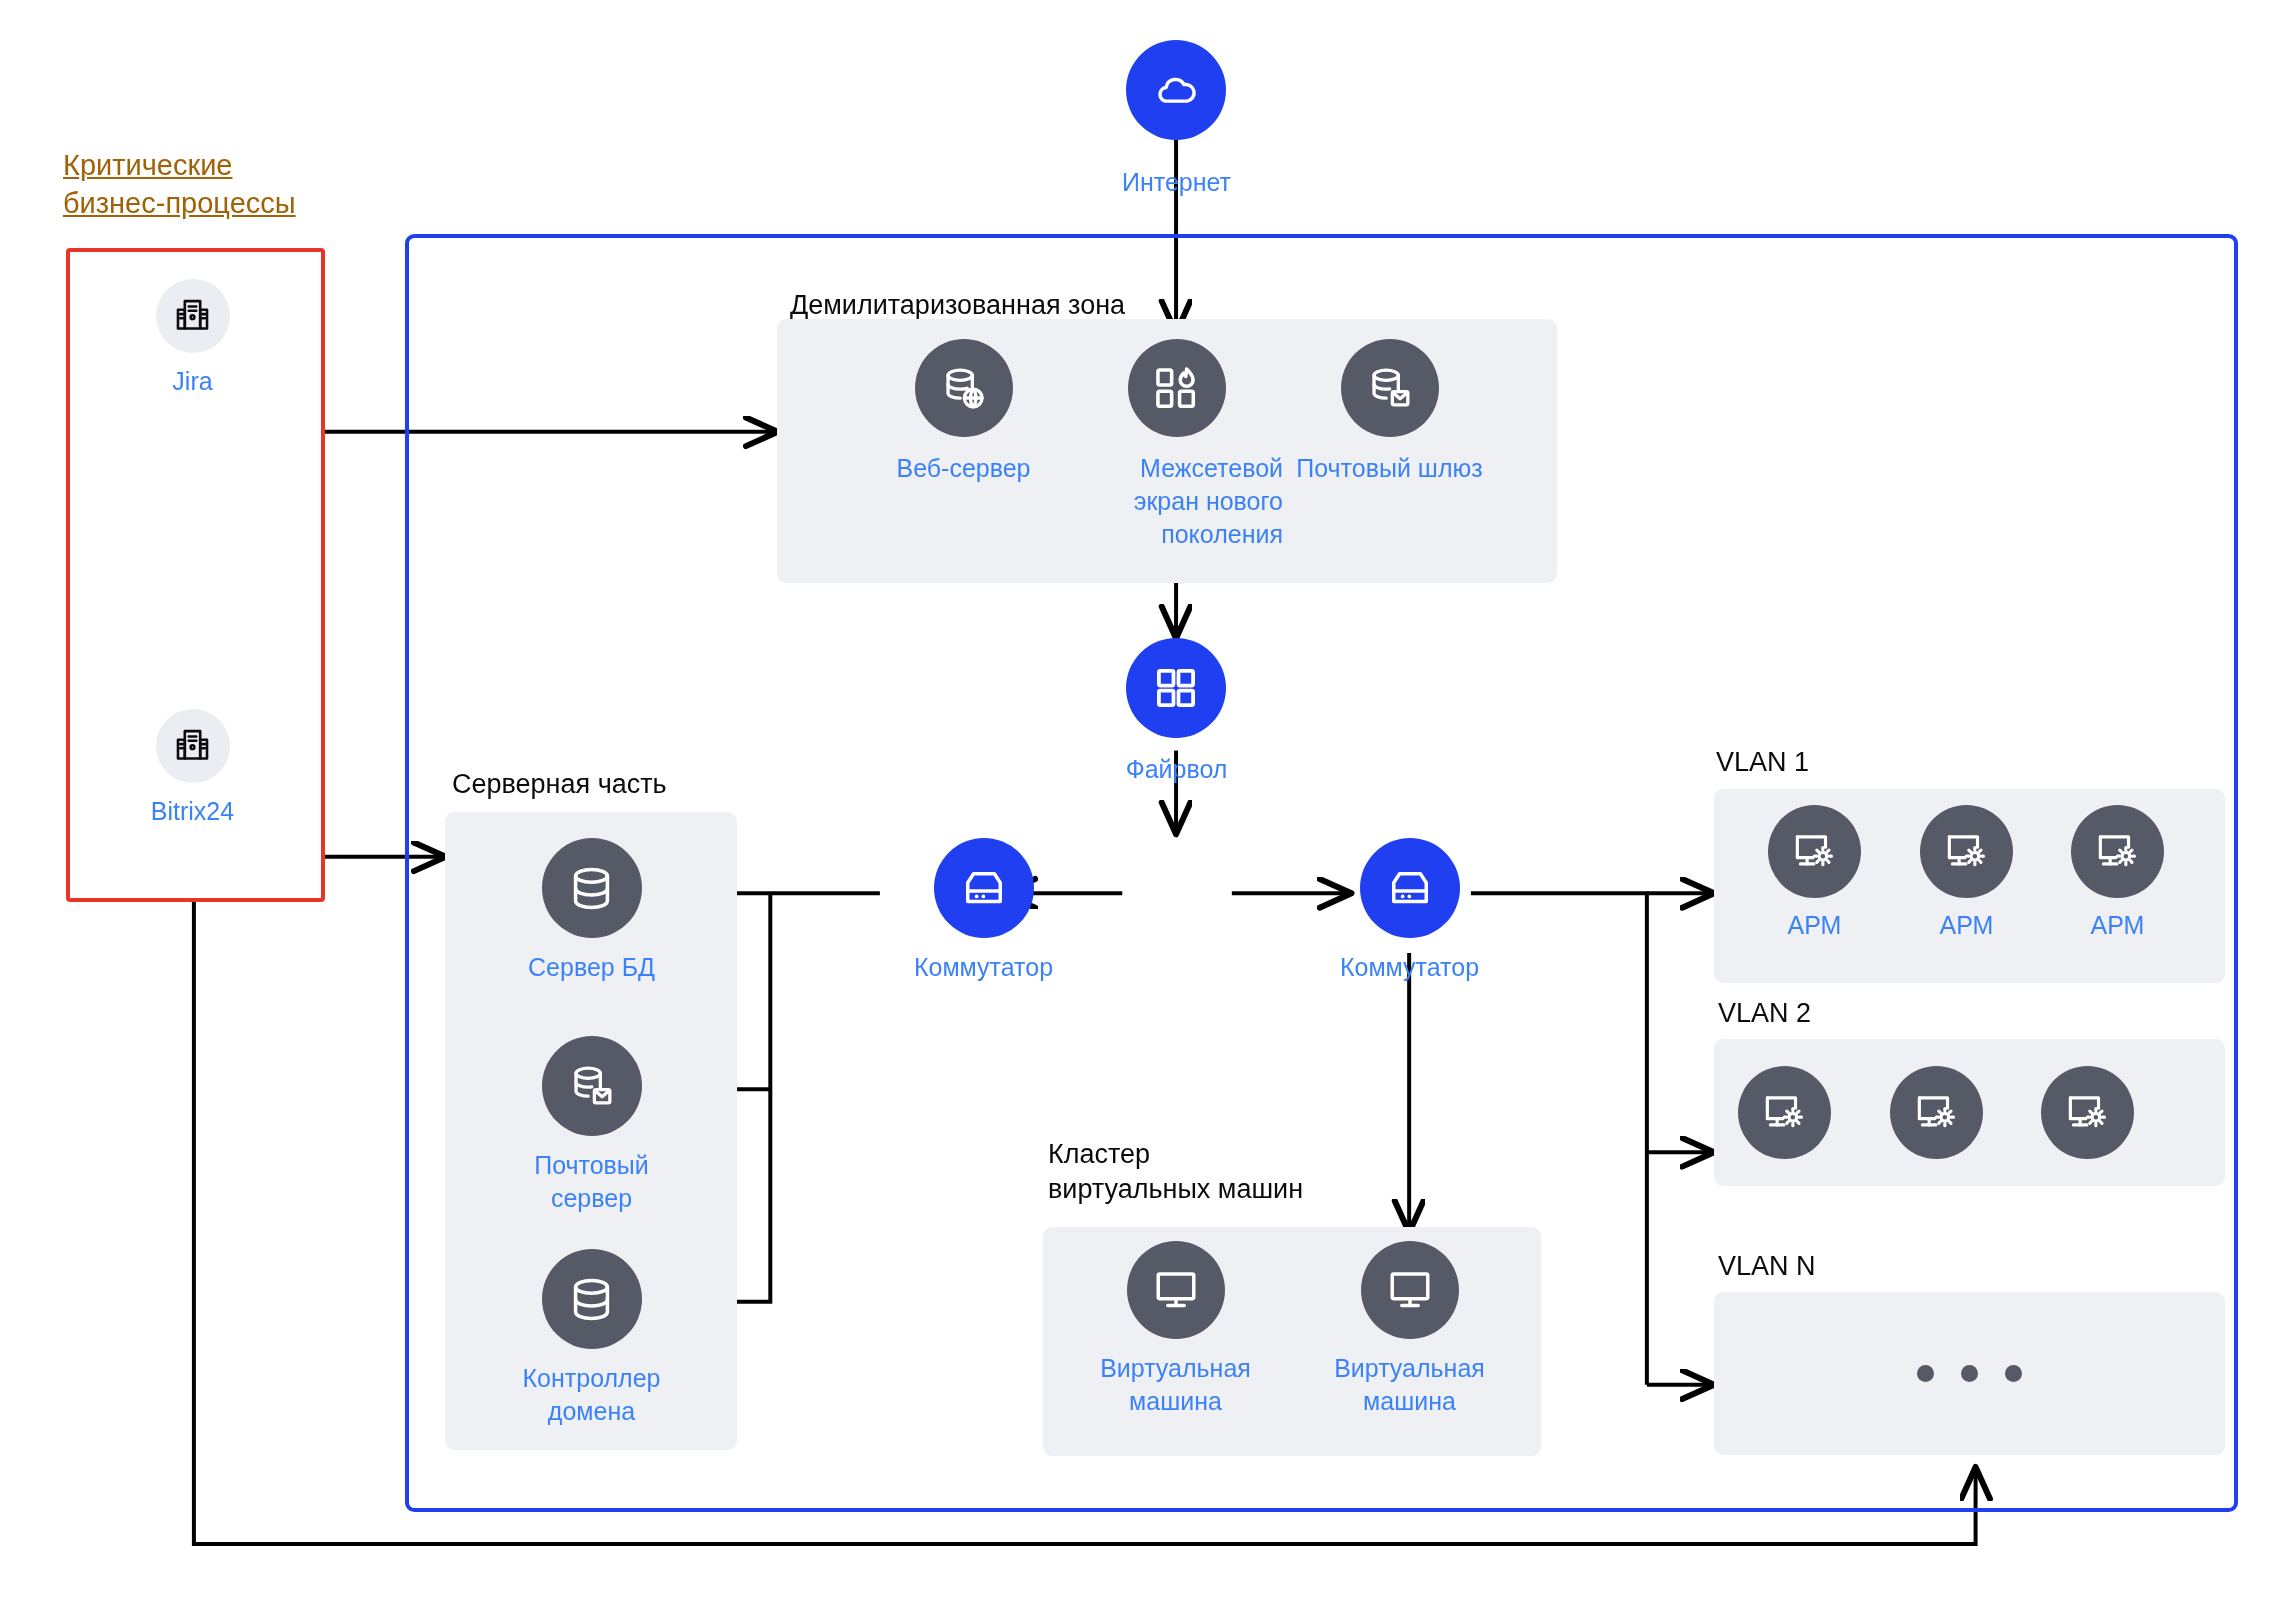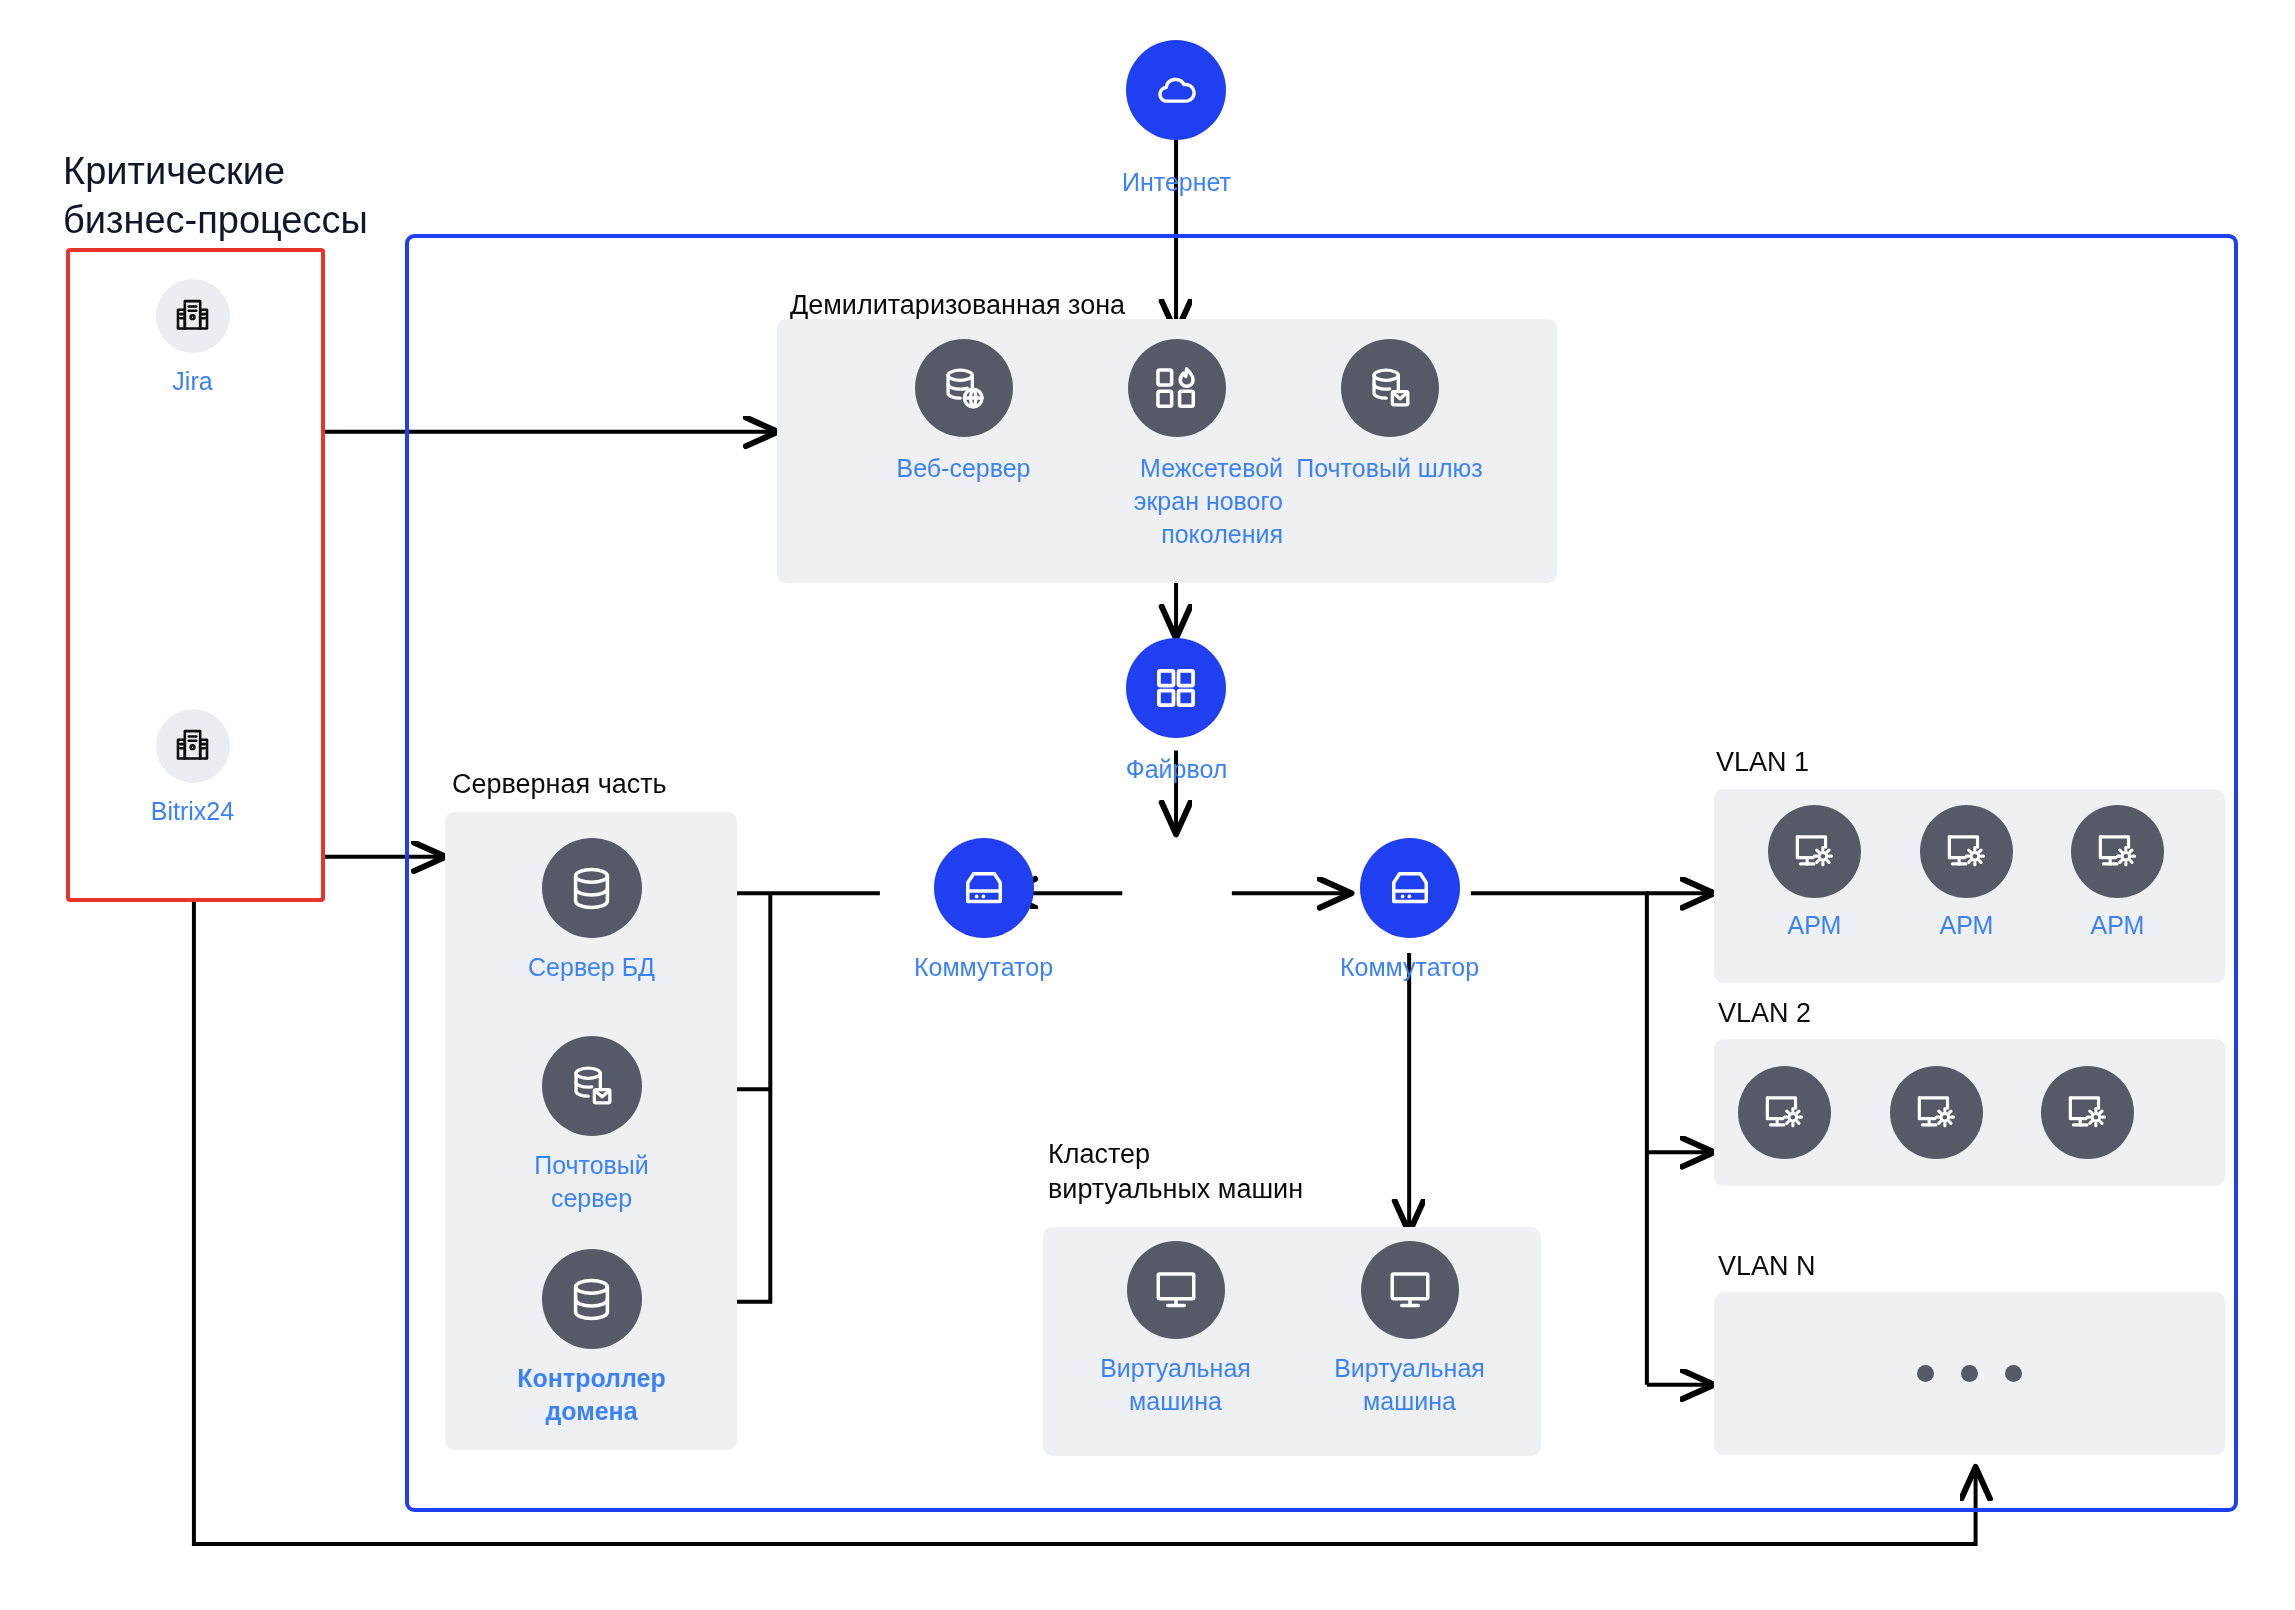--- a/index.html
+++ b/index.html
@@ -12,21 +12,21 @@
   }
   .abs{position:absolute;}
   
   .sect-title{
     font-size:27px;color:#0b0b0d;line-height:1.28;font-weight:400;white-space:pre-line;
   }
   .node-label{
     font-size:25px;color:#3b82f6;line-height:1.32;text-align:center;font-weight:400;white-space:pre-line;
   }
   .big-title{
-    font-size:38px;color:#0f172a;line-height:1.3;white-space:pre-line;font-weight:400;
+    font-size:29px;color:#a16207;line-height:1.3;white-space:pre-line;font-weight:400;text-decoration:underline;
   }
   
   .panel{background:#eff0f4;border-radius:9.3px;}
   .redbox{border:4px solid #e8352a;border-radius:4px;background:#ffffff;}
   .bluebox{border:4px solid #1f3ff0;border-radius:9.3px;background:transparent;}
   
   .circ{border-radius:50%;display:flex;align-items:center;justify-content:center;}
   .circ-blue{background:#1f3ff0;}
   .circ-dark{background:#565a66;}
   .circ-pale{background:#ebedf2;}
@@ -224,21 +224,21 @@
   </div>
 
   <div class="abs" style="left:485px;top:1249px;width:213px;">
     <div class="circ circ-dark" style="width:100px;height:100px;margin:0 auto;">
       <svg width="53" height="53" viewBox="0 0 24 24" fill="none" stroke="#fff" stroke-width="1.6" stroke-linecap="round" stroke-linejoin="round">
         <ellipse cx="12" cy="6.3" rx="7.2" ry="2.9"></ellipse>
         <path d="M4.8,6.3 v11.4 c0,1.6 3.2,2.9 7.2,2.9 s7.2,-1.3 7.2,-2.9 V6.3"></path>
         <path d="M4.8,12 c0,1.6 3.2,2.9 7.2,2.9 s7.2,-1.3 7.2,-2.9"></path>
       </svg>
     </div>
-    <div class="node-label" style="margin-top:13.3px;font-weight:bold;">Контроллер
+    <div class="node-label" style="margin-top:13.3px;">Контроллер
 домена</div>
   </div>
 
   <div class="abs" style="left:877px;top:838px;width:213px;">
     <div class="circ circ-blue" style="width:100px;height:100px;margin:0 auto;">
       <svg width="52" height="52" viewBox="0 0 24 24" fill="none" stroke="#fff" stroke-width="1.6" stroke-linecap="round" stroke-linejoin="round">
         <path d="M4.5,9.6 L7.2,5.4 h9.6 l2.7,4.2 v8.6 H4.5 z"></path>
         <line x1="4.5" y1="13.4" x2="19.5" y2="13.4"></line>
         <circle cx="8.6" cy="15.9" r="0.85" fill="#fff" stroke="none"></circle>
         <circle cx="11.7" cy="15.9" r="0.85" fill="#fff" stroke="none"></circle>

